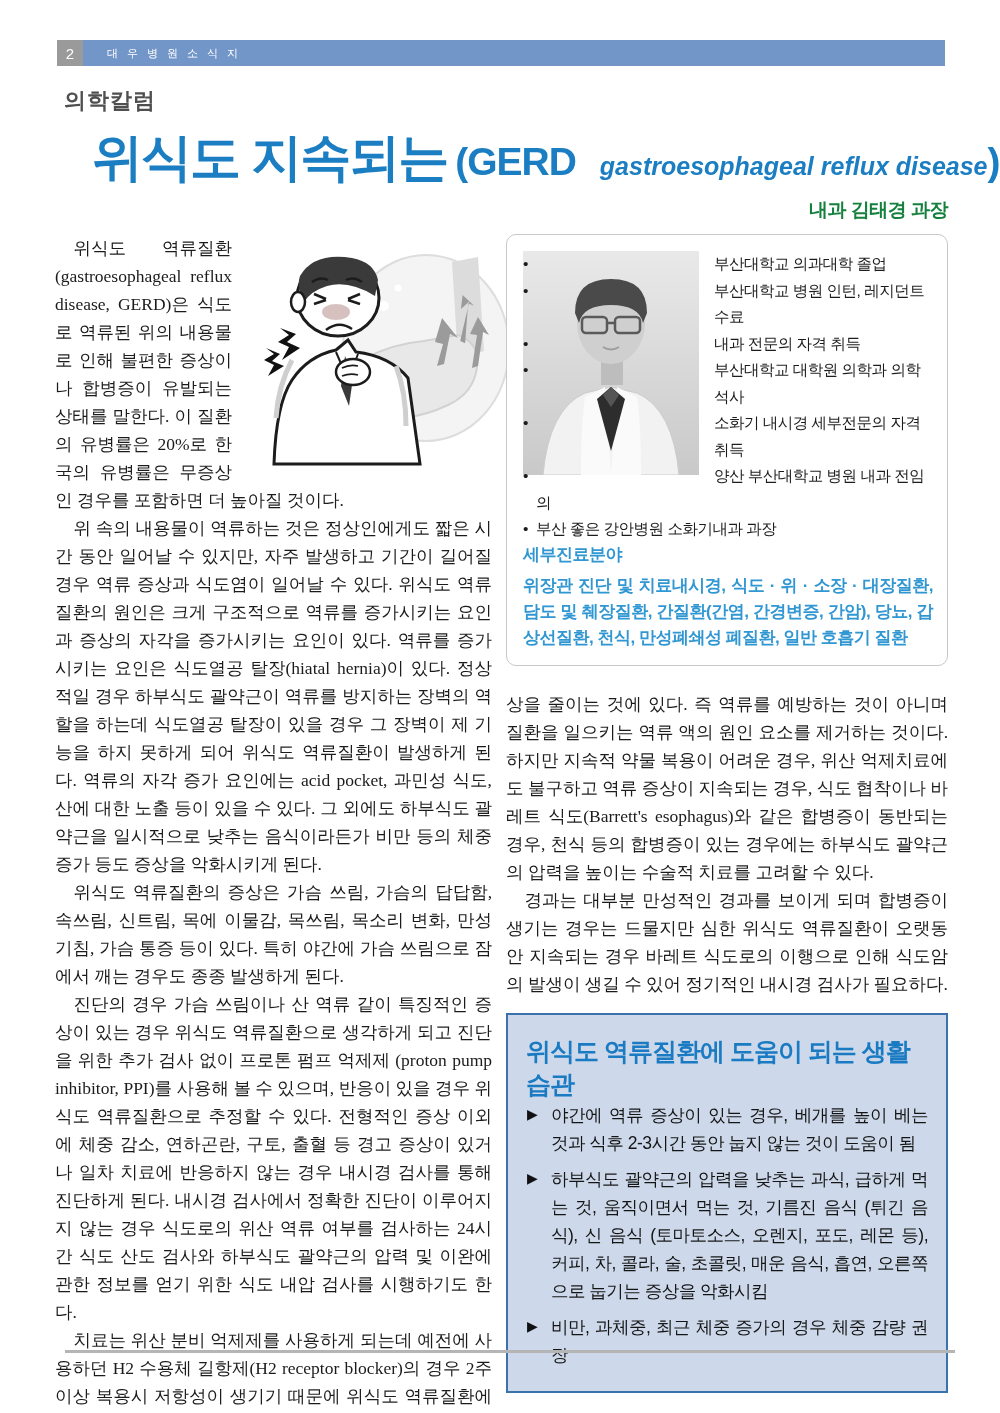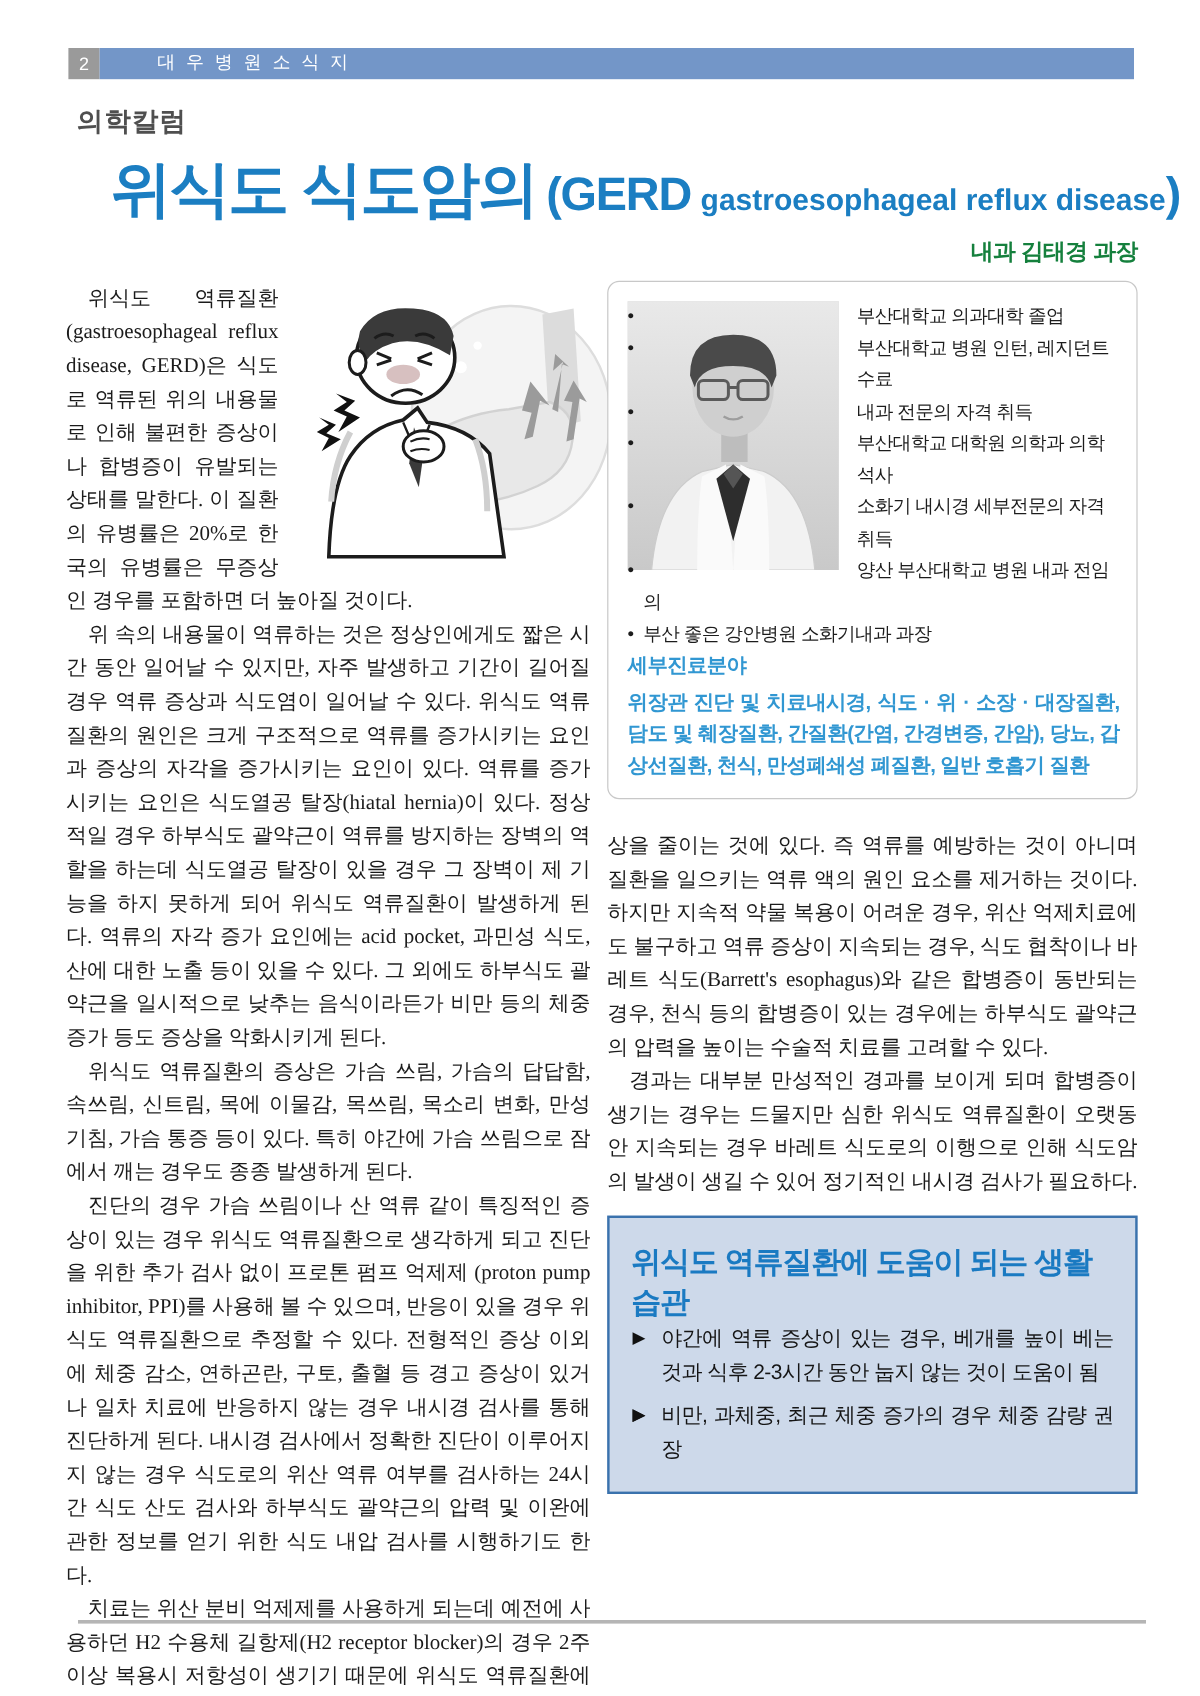--- a/index.html
+++ b/index.html
@@ -10,30 +10,30 @@
     font-family:"Liberation Sans", sans-serif;
   }
 
   
   .header-bar { position:absolute; top:40px; left:57px; width:888px; height:26px; display:flex; }
   .page-num {
     width:26px; background:#9a9a9a; color:#ffffff; font-size:15px;
     display:flex; align-items:center; justify-content:center;
   }
   .masthead {
-    flex:1; background:#7396c8; color:#ffffff; font-size:15px;
-    letter-spacing:9px; line-height:26px; padding-left:48px;
+    flex:1; background:#7396c8; color:#ffffff; font-size:11px;
+    letter-spacing:9px; line-height:26px; padding-left:24px;
   }
 
   
   .column-label { position:absolute; top:86px; left:64px; font-size:22px; font-weight:bold; color:#4f4f4f; letter-spacing:1px; }
   .title-row { position:absolute; top:124px; left:92px; display:flex; align-items:baseline; white-space:nowrap; color:#1b7ec2; }
   .title-kr   { font-size:51px; font-weight:bold; letter-spacing:-2px; }
   .title-open { font-size:39px; font-weight:bold; margin-left:8px; letter-spacing:-1px; }
-  .title-en   { font-size:25px; font-weight:bold; margin-left:8px; }
+  .title-en   { font-size:25px; font-weight:bold; margin-left:24px;font-style:italic; }
   .title-close{ font-size:39px; font-weight:bold; }
   .author { position:absolute; top:197px; right:52px; font-size:19px; font-weight:bold; color:#15803d; letter-spacing:-0.5px; }
 
   
   .columns { position:absolute; top:234px; left:55px; width:893px; display:flex; gap:14px; }
   .col-left  { width:437px; }
   .col-right { width:442px; }
 
   .body-text p {
     font-family:"Liberation Serif", serif;
@@ -83,21 +83,21 @@
 <div class="page">
 
   <div class="header-bar">
     <div class="page-num">2</div>
     <div class="masthead">대우병원소식지</div>
   </div>
 
   <div class="column-label">의학칼럼</div>
 
   <div class="title-row">
-    <span class="title-kr">위식도 식도암의</span>
+    <span class="title-kr">위식도 지속되는</span>
     <span class="title-open">(GERD</span>
     <span class="title-en">gastroesophageal reflux disease</span>
     <span class="title-close">)</span>
   </div>
 
   <div class="author">내과 김태경 과장</div>
 
   <div class="columns">
 
     <div class="col-left body-text">
@@ -203,21 +203,21 @@
 
       <div class="body-text">
         <p class="para no-indent">상을 줄이는 것에 있다. 즉 역류를 예방하는 것이 아니며 질환을 일으키는 역류 액의 원인 요소를 제거하는 것이다. 하지만 지속적 약물 복용이 어려운 경우, 위산 억제치료에도 불구하고 역류 증상이 지속되는 경우, 식도 협착이나 바레트 식도(Barrett's esophagus)와 같은 합병증이 동반되는 경우, 천식 등의 합병증이 있는 경우에는 하부식도 괄약근의 압력을 높이는 수술적 치료를 고려할 수 있다.</p>
         <p class="para">경과는 대부분 만성적인 경과를 보이게 되며 합병증이 생기는 경우는 드물지만 심한 위식도 역류질환이 오랫동안 지속되는 경우 바레트 식도로의 이행으로 인해 식도암의 발생이 생길 수 있어 정기적인 내시경 검사가 필요하다.</p>
       </div>
 
       <div class="habits-box">
         <div class="habits-title">위식도 역류질환에 도움이 되는 생활 습관</div>
         <ul class="habits-list">
           <li><span class="tri">▶</span><span>야간에 역류 증상이 있는 경우, 베개를 높이 베는 것과 식후 2-3시간 동안 눕지 않는 것이 도움이 됨</span></li>
-          <li><span class="tri">▶</span></li>
+          <li><span class="tri">▶</span><span>하부식도 괄약근의 압력을 낮추는 과식, 급하게 먹는 것, 움직이면서 먹는 것, 기름진 음식 (튀긴 음식), 신 음식 (토마토소스, 오렌지, 포도, 레몬 등), 커피, 차, 콜라, 술, 초콜릿, 매운 음식, 흡연, 오른쪽으로 눕기는 증상을 악화시킴</span></li>
           <li><span class="tri">▶</span><span>비만, 과체중, 최근 체중 증가의 경우 체중 감량 권장</span></li>
 
         </ul>
       </div>
 
     </div>
   </div>
 
   <div class="footer-rule"></div>
 </div>

